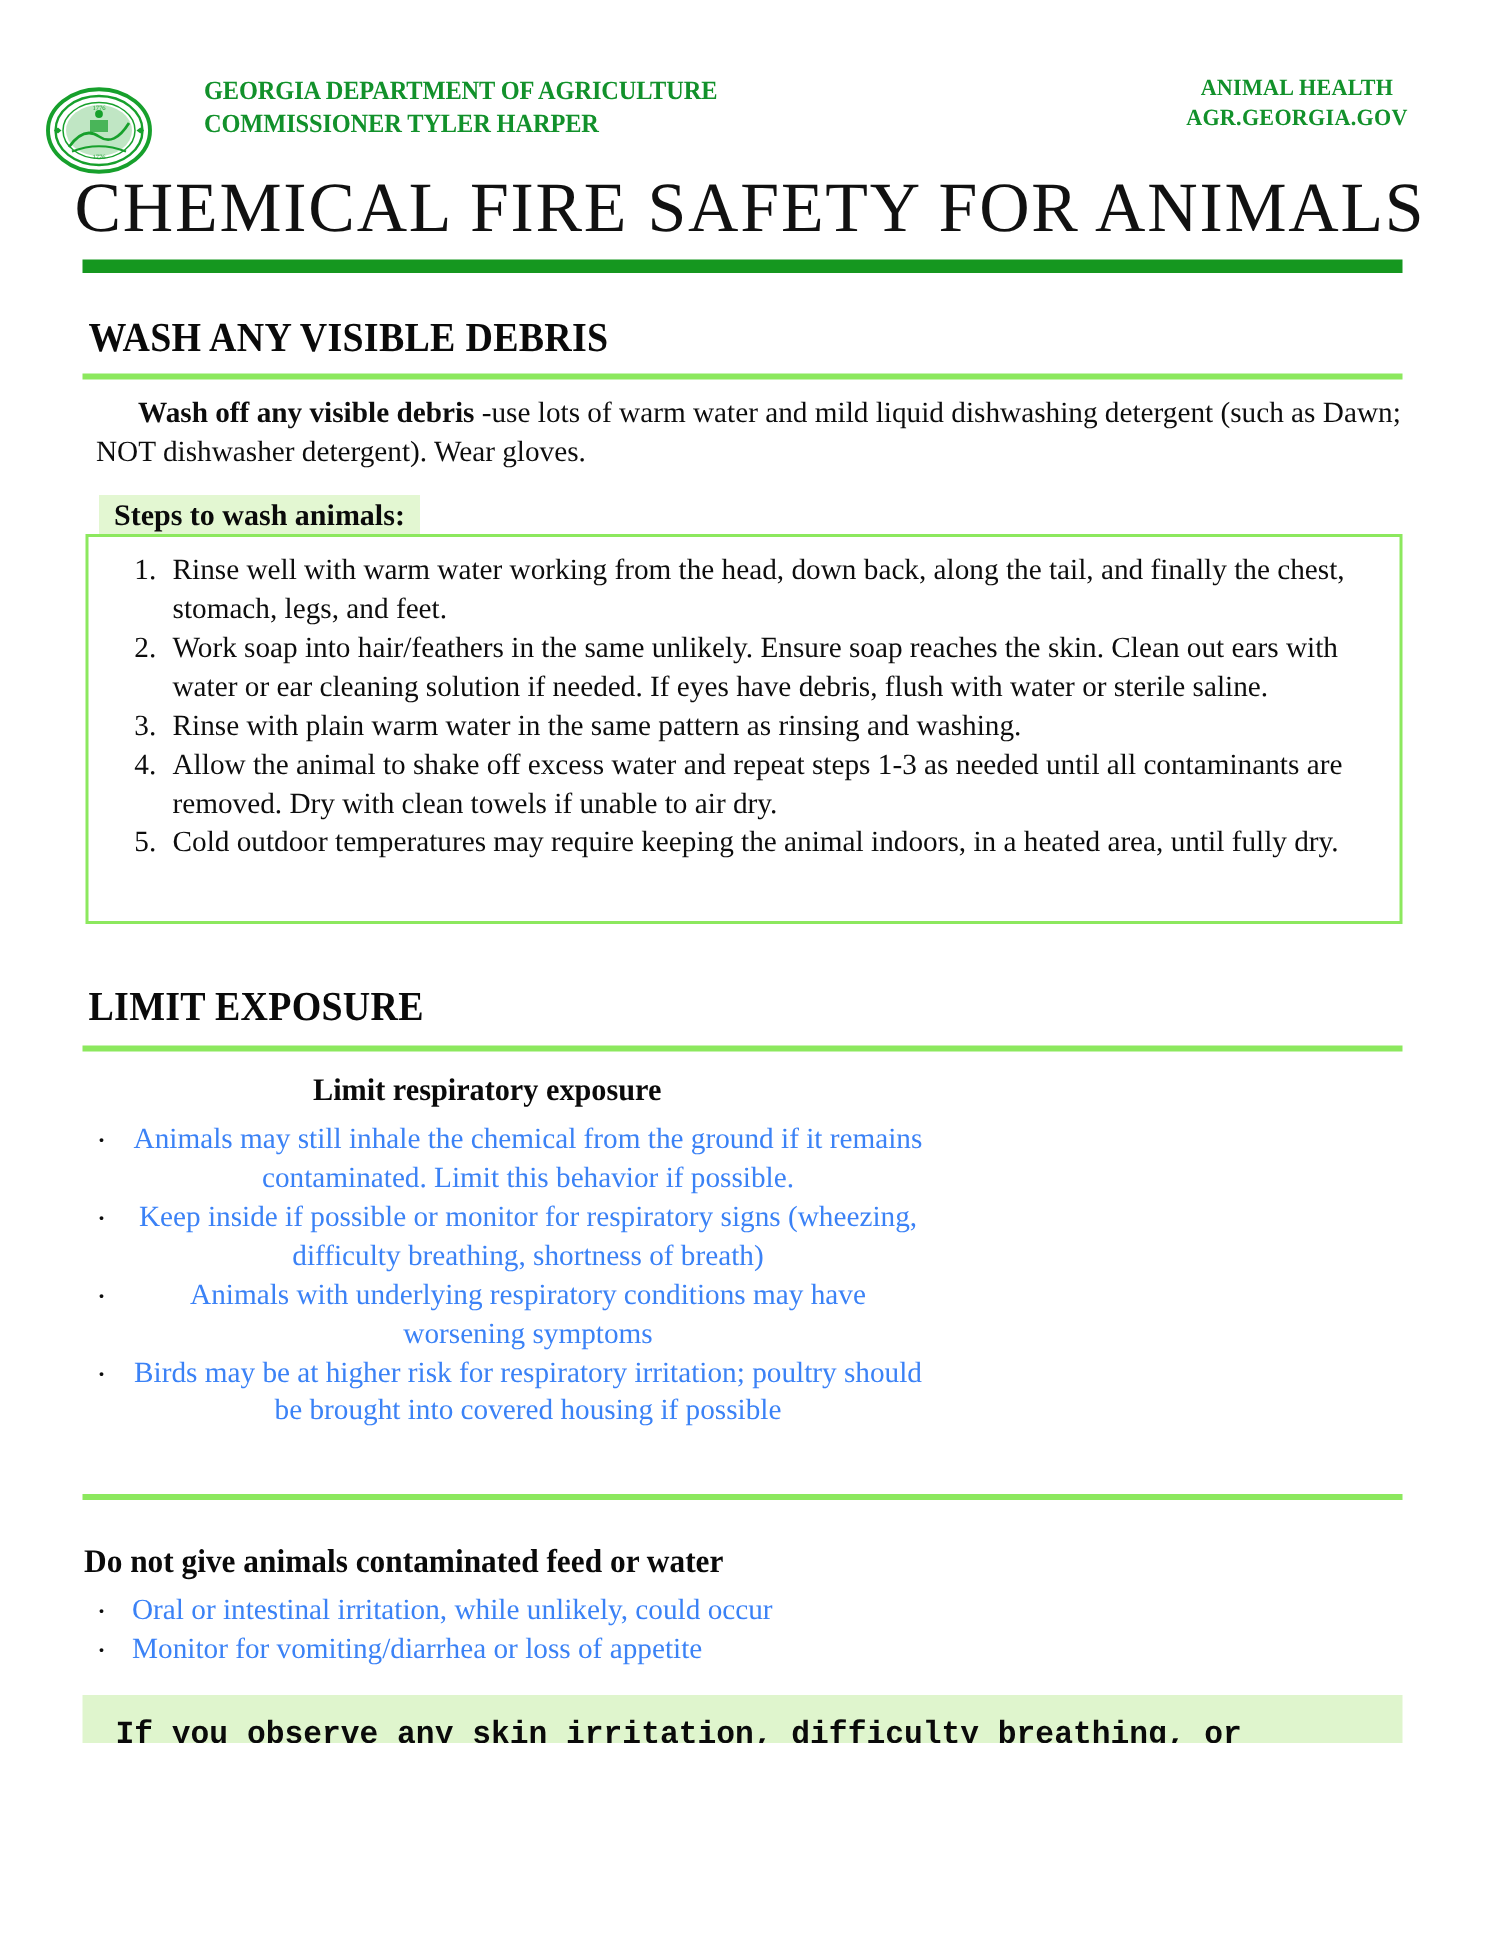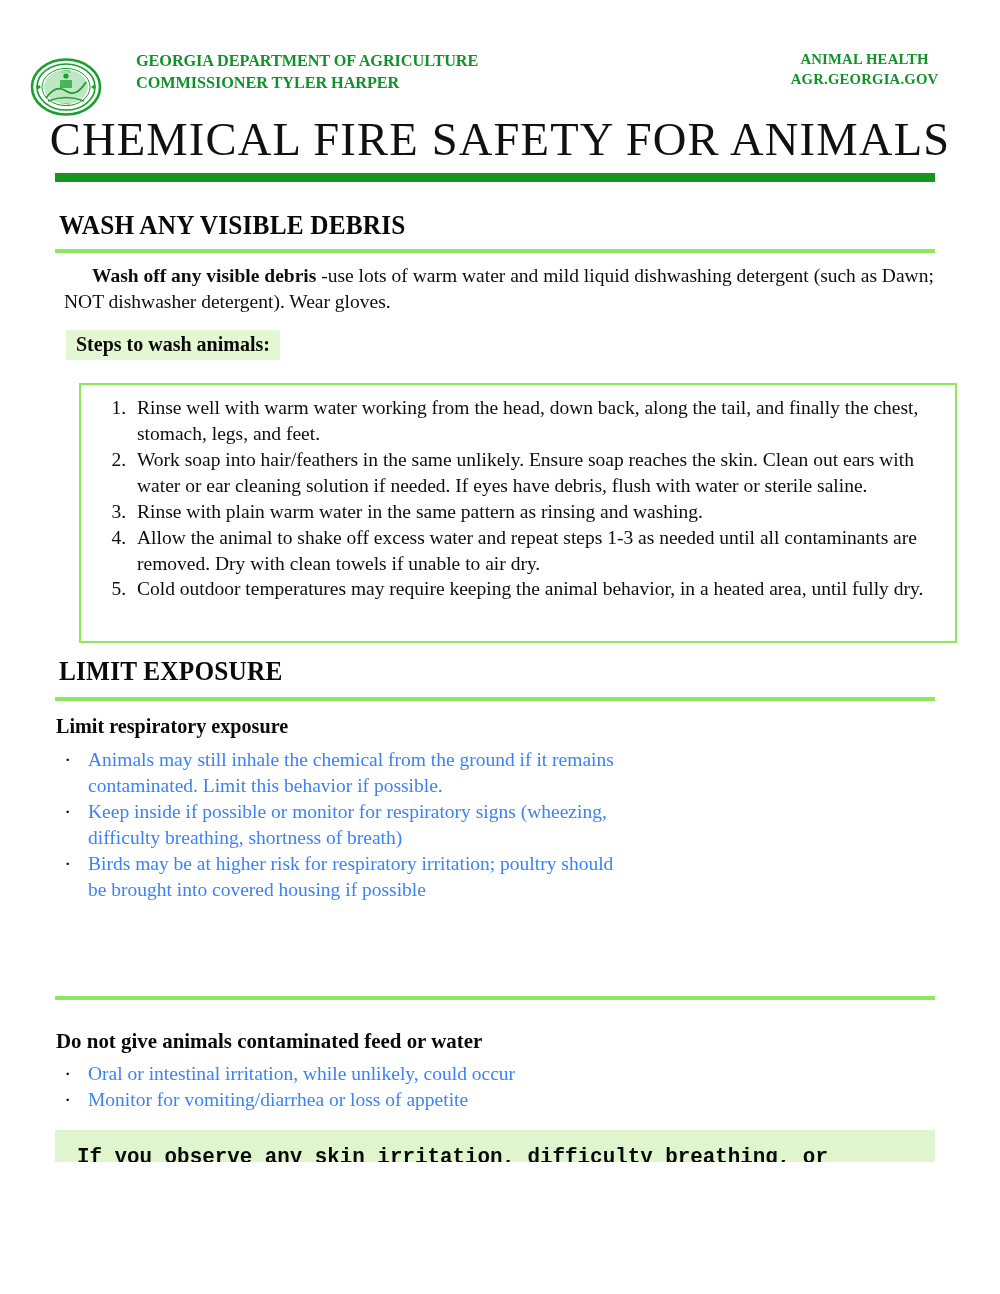--- a/index.html
+++ b/index.html
@@ -132,37 +132,36 @@
     line-height: 1.35;
     color: #0d0d0d;
   }
   .intro-para b { font-weight: bold; margin-left: 28px; }
 
   .steps-label {
     position: absolute;
     left: 66px;
     top: 330px;
     background: #e3f7d2;
-    padding: 3px 10px 4px 10px;
+    padding: 3px 10px 16px 10px;
     font-weight: bold;
     font-size: 20px;
     color: #0a0a0a;
     display: inline-block;
   }
 
   .steps-box {
     position: absolute;
     left: 57px;
-    top: 383px;
+    top: 356px;
     width: 878px;
     height: 260px;
     border: 2.5px solid #8ce85e;
     box-sizing: border-box;
     background: #ffffff;
-    margin-left: 22px;
   }
   ol.steps {
     margin: 0;
     padding: 10px 18px 0 50px;
     list-style-position: outside;
     font-size: 19.5px;
     line-height: 1.33;
     color: #0d0d0d;
   }
   ol.steps li {
@@ -183,20 +182,21 @@
     left: 55px;
     top: 697px;
     width: 880px;
   }
 
   .col-left {
     position: absolute;
     left: 56px;
     top: 714px;
     width: 560px;
+    text-align: center;
   }
   .col-right {
     position: absolute;
     left: 632px;
     top: 714px;
     width: 312px;
   }
   .col-heading {
     font-weight: bold;
     font-size: 21px;
@@ -328,32 +328,33 @@
   </div>
 
   <div class="steps-label">Steps to wash animals:</div>
 
   <div class="steps-box">
     <ol class="steps">
       <li>Rinse well with warm water working from the head, down back, along the tail, and finally the chest, stomach, legs, and feet.</li>
       <li>Work soap into hair/feathers in the same unlikely. Ensure soap reaches the skin. Clean out ears with water or ear cleaning solution if needed. If eyes have debris, flush with water or sterile saline.</li>
       <li>Rinse with plain warm water in the same pattern as rinsing and washing.</li>
       <li>Allow the animal to shake off excess water and repeat steps 1-3 as needed until all contaminants are removed. Dry with clean towels if unable to air dry.</li>
-      <li>Cold outdoor temperatures may require keeping the animal behavior, in a heated area, until fully dry.</li>
+      <li>Cold outdoor temperatures may require keeping the animal indoors, in a heated area, until fully dry.</li>
     </ol>
   </div>
 
   <div class="section-heading" id="sec2-heading">LIMIT EXPOSURE</div>
   <div class="rule-light" id="sec2-rule"></div>
 
   <div class="col-left">
     <div class="col-heading">Limit respiratory exposure</div>
     <ul class="bullets">
       <li>Animals may still inhale the chemical from the ground if it remains contaminated. Limit this behavior if possible.</li>
       <li>Keep inside if possible or monitor for respiratory signs (wheezing, difficulty breathing, shortness of breath)</li>
+      <li>Animals with underlying respiratory conditions may have worsening symptoms</li>
       <li>Birds may be at higher risk for respiratory irritation; poultry should be brought into covered housing if possible</li>
     </ul>
   </div>
 
 
   <div class="rule-light" id="sec3-rule"></div>
 
   <div class="feed-block">
     <div class="feed-heading">Do not give animals contaminated feed or water</div>
     <ul class="bullets">

